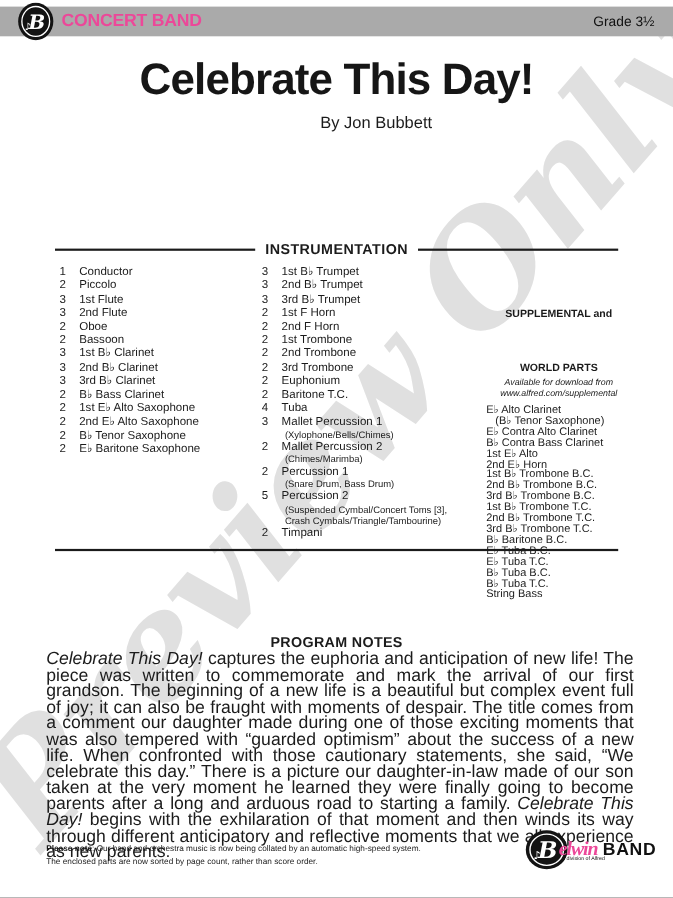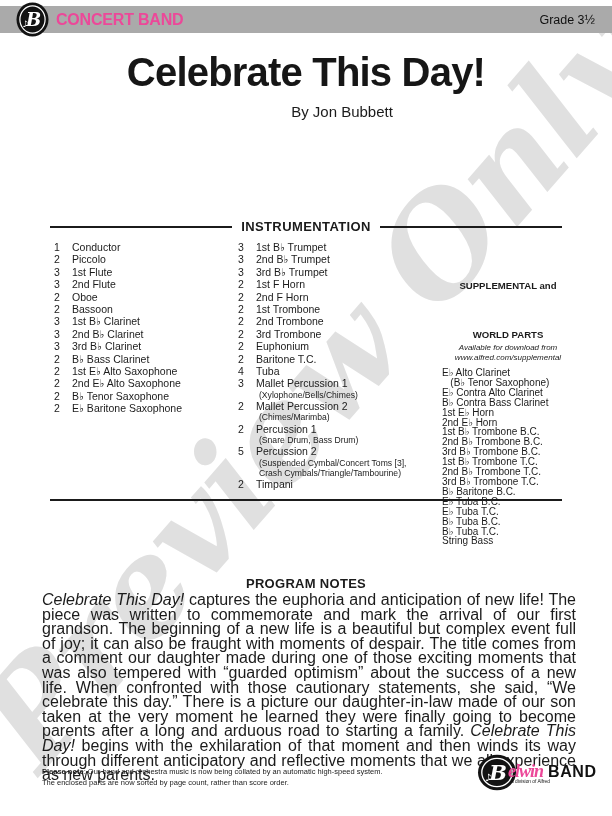--- a/index.html
+++ b/index.html
@@ -269,21 +269,21 @@
       <div class="supp-list">
 
           <div class="supp-item">E♭ Alto Clarinet</div>
 
           <div class="supp-item">   (B♭ Tenor Saxophone)</div>
 
           <div class="supp-item">E♭ Contra Alto Clarinet</div>
 
           <div class="supp-item">B♭ Contra Bass Clarinet</div>
 
-          <div class="supp-item">1st E♭ Horn</div>
+          <div class="supp-item">1st E♭ Alto</div>
 
           <div class="supp-item">2nd E♭ Horn</div>
 
           <div class="supp-item">1st B♭ Trombone B.C.</div>
 
           <div class="supp-item">2nd B♭ Trombone B.C.</div>
 
           <div class="supp-item">3rd B♭ Trombone B.C.</div>
 
           <div class="supp-item">1st B♭ Trombone T.C.</div>

